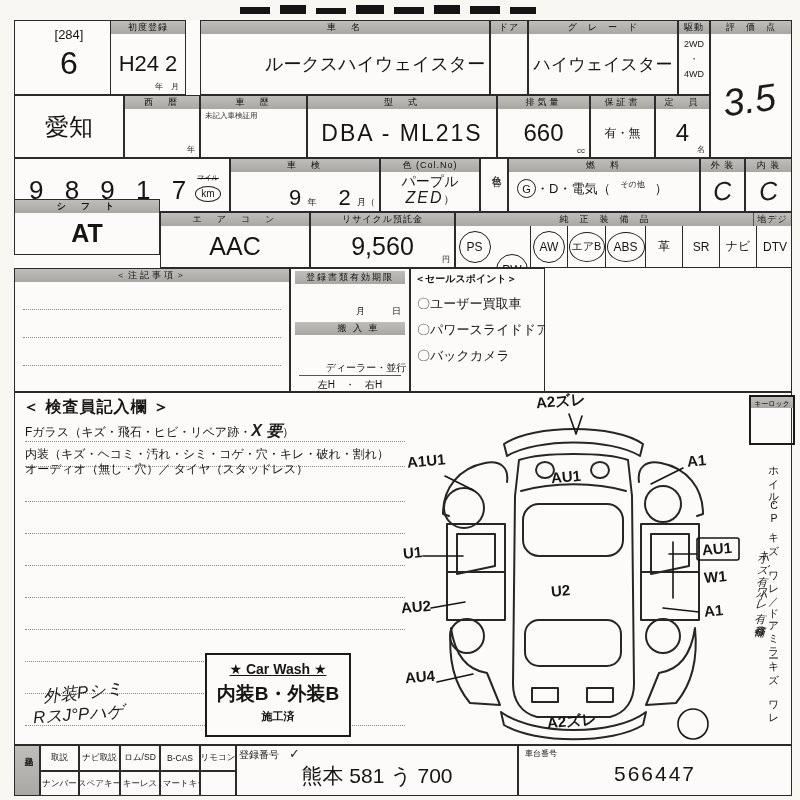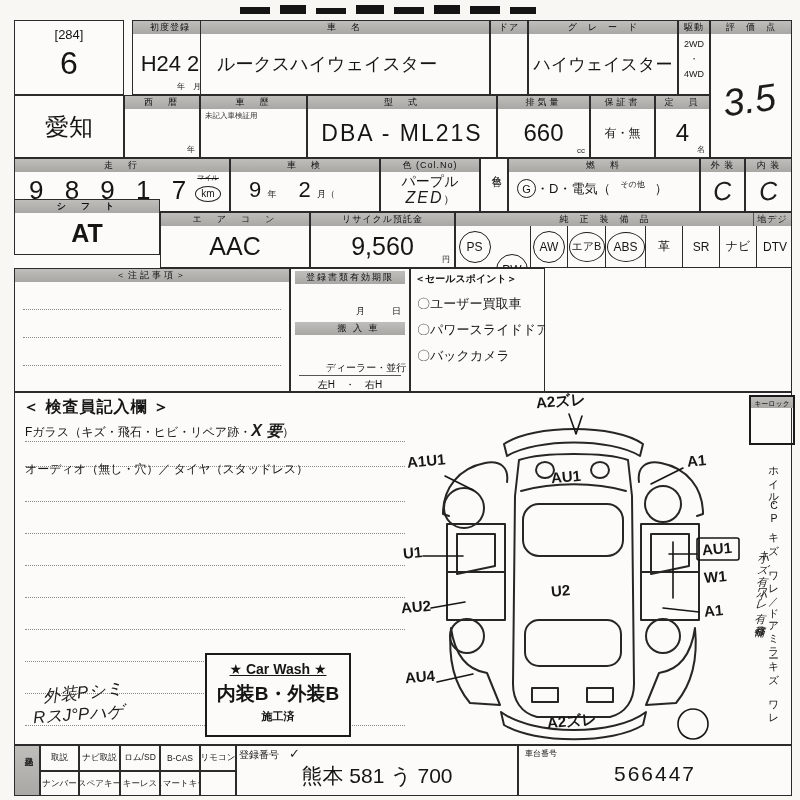--- a/index.html
+++ b/index.html
@@ -31,29 +31,29 @@
     <span class="tblock" style="width:30px;height:9px;"></span><span class="tblock" style="width:26px;height:11px;"></span><span class="tblock" style="width:30px;height:8px;"></span><span class="tblock" style="width:28px;height:11px;"></span><span class="tblock" style="width:30px;height:9px;"></span><span class="tblock" style="width:26px;height:11px;"></span><span class="tblock" style="width:30px;height:10px;"></span><span class="tblock" style="width:26px;height:9px;"></span>
   </div>
 
   <div id="sheet">
 
     <div class="cell" style="left:0;top:0;width:110px;height:75px;">
       <div style="position:absolute;top:6px;left:0;right:0;text-align:center;font-size:13px;">[284]</div>
       <div style="position:absolute;top:24px;left:0;right:0;text-align:center;font-size:32px;">6</div>
     </div>
 
-    <div class="cell" style="left:118px;top:0;width:76px;height:75px;">
+    <div class="cell" style="left:96px;top:0;width:76px;height:75px;">
       <div class="hdr tight">初度登録</div>
       <div class="val" style="font-size:22px;">H24 2</div>
       <div class="unit" style="right:6px;bottom:2px;">年　月</div>
     </div>
 
     <div class="cell" style="left:186px;top:0;width:290px;height:75px;">
       <div class="hdr">車　名</div>
-      <div class="val" style="font-size:18px;justify-content:flex-start;padding-left:16px;">ルークスハイウェイスター</div>
+      <div class="val" style="font-size:18px;justify-content:flex-start;padding-left:16px;margin-left:48px;">ルークスハイウェイスター</div>
     </div>
 
     <div class="cell" style="left:476px;top:0;width:38px;height:75px;">
       <div class="hdr tight">ドア</div>
     </div>
 
     <div class="cell" style="left:514px;top:0;width:150px;height:75px;">
       <div class="hdr tight">グ　レ　ー　ド</div>
       <div class="val" style="font-size:17px;">ハイウェイスター</div>
     </div>
@@ -102,31 +102,30 @@
       <div class="val" style="font-size:12px;">有・無</div>
     </div>
 
     <div class="cell" style="left:641px;top:75px;width:55px;height:63px;">
       <div class="hdr">定　員</div>
       <div class="val" style="font-size:24px;">4</div>
       <div class="unit" style="right:4px;bottom:2px;">名</div>
     </div>
 
     <div class="cell" style="left:0;top:138px;width:216px;height:54px;">
-      <div class="hdr">走　行</div>
       <div style="position:absolute;top:16px;left:14px;font-size:26px;letter-spacing:7px;">9 8 9 1 7</div>
       <div style="position:absolute;top:14px;right:8px;text-align:center;">
         <div style="font-size:7px;text-decoration:line-through;">マイル</div>
         <div class="circ" style="width:24px;height:14px;border-radius:50%;font-size:10px;">km</div>
       </div>
     </div>
 
     <div class="cell" style="left:216px;top:138px;width:150px;height:54px;">
       <div class="hdr">車　検</div>
-      <div style="position:absolute;top:18px;left:0;right:0;font-size:22px;">
+      <div style="position:absolute;top:26px;left:0;right:0;font-size:22px;padding-left:40px;">
         <span style="margin-left:18px;">9</span>
         <span style="font-size:9px;">年</span>
         <span style="margin-left:16px;">2</span>
         <span style="font-size:9px;">月（</span>
       </div>
     </div>
 
     <div class="cell" style="left:366px;top:138px;width:100px;height:54px;">
       <div class="hdr tight">色 (Col.No)</div>
       <div style="position:absolute;top:14px;left:0;right:0;text-align:center;font-size:14px;">パープル</div>
@@ -235,20 +234,21 @@
 
     <div class="cell nob" style="left:0;top:372px;width:778px;height:353px;border:1.5px solid #2b2b2b;">
 
       <div style="position:absolute;top:4px;left:8px;font-size:16px;font-weight:bold;letter-spacing:1px;">＜ 検査員記入欄 ＞</div>
 
       <div style="position:absolute;top:28px;left:10px;font-size:12px;white-space:nowrap;">
         <span>Fガラス（キズ・飛石・ヒビ・リペア跡・</span><span class="hw" style="font-size:16px;font-weight:bold;">X 要</span><span>）</span>
       </div>
       <div class="dotline" style="left:10px;width:380px;top:48px;"></div>
 
+      <div style="position:absolute;top:53px;left:10px;font-size:12px;white-space:nowrap;">内装（キズ・ヘコミ・汚れ・シミ・コゲ・穴・キレ・破れ・割れ）</div>
       <div class="dotline" style="left:10px;width:380px;top:73px;"></div>
 
       <div style="position:absolute;top:68px;left:10px;font-size:12px;white-space:nowrap;">オーディオ（無し・穴）／ タイヤ（スタッドレス）</div>
 
       <div class="dotline" style="left:10px;width:380px;top:108px;"></div>
       <div class="dotline" style="left:10px;width:380px;top:140px;"></div>
       <div class="dotline" style="left:10px;width:380px;top:172px;"></div>
       <div class="dotline" style="left:10px;width:380px;top:204px;"></div>
       <div class="dotline" style="left:10px;width:380px;top:236px;"></div>
       <div class="dotline" style="left:10px;width:185px;top:268px;"></div>

